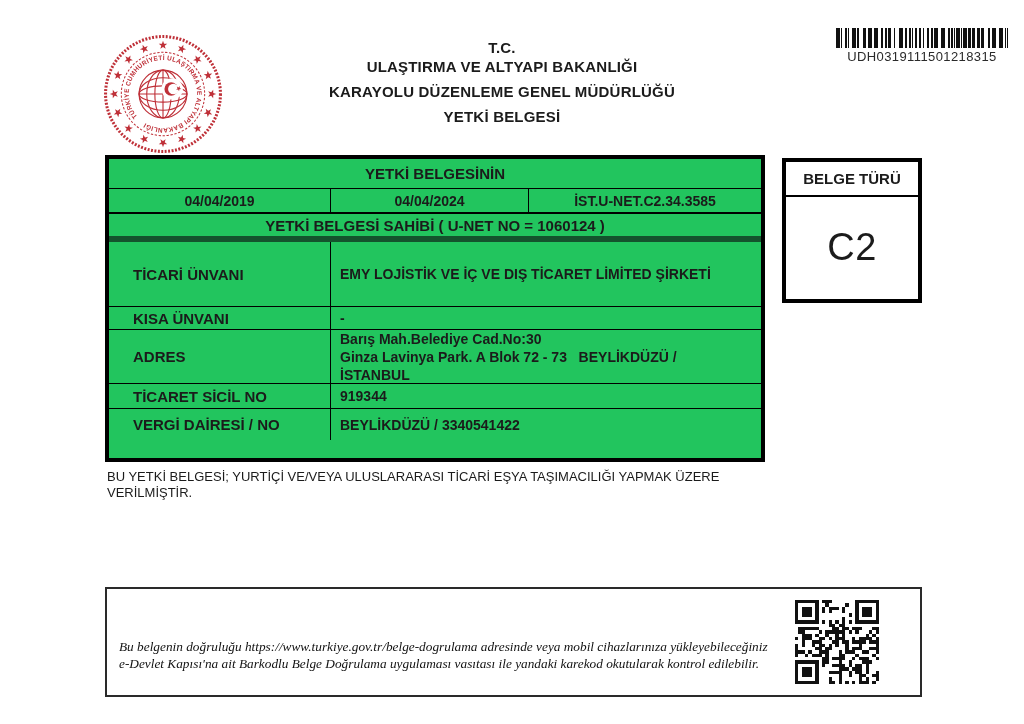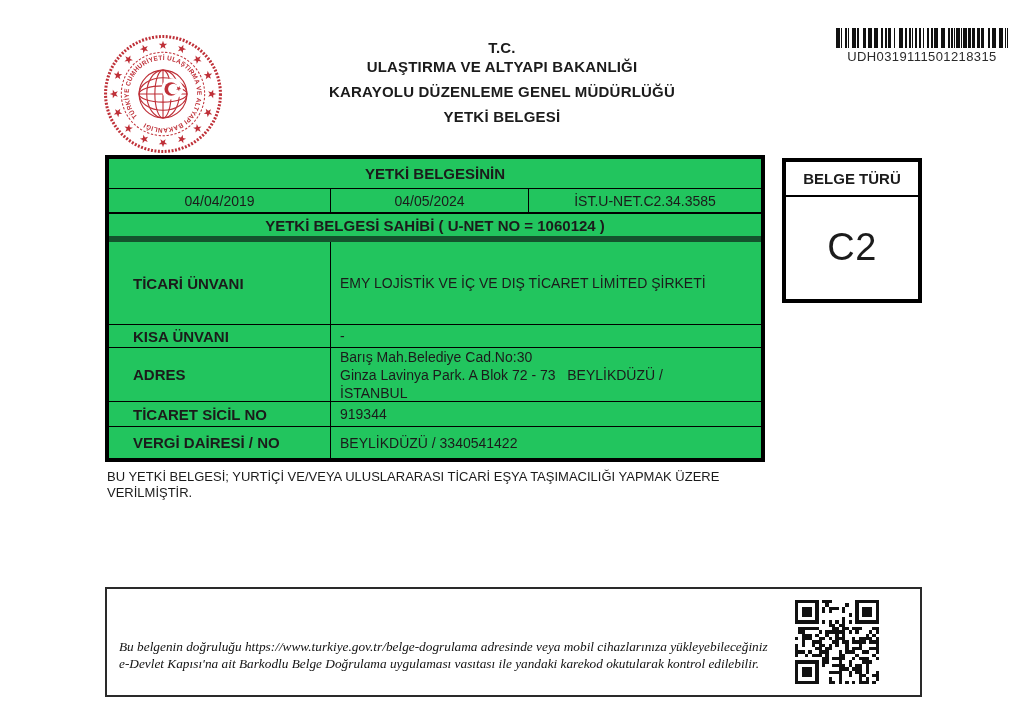--- a/index.html
+++ b/index.html
@@ -20,40 +20,40 @@
   .hl2{margin-bottom:8px;}
   .hl3{margin-bottom:8px;}
   
   .barcode-block{position:absolute;left:836px;top:28px;width:172px;text-align:center;}
   .barcode-svg{display:block;width:172px;height:20px;}
   .barcode-text{font-size:13px;letter-spacing:.4px;margin-top:1px;color:#2a2a2a;}
   
   .cert-table{position:absolute;left:105px;top:155px;width:660px;height:307px;
     border:4px solid #000;box-sizing:border-box;background:#22c55e;}
   .t-row{display:flex;box-sizing:border-box;}
-  .t-cell{box-sizing:border-box;}
+  .t-cell{box-sizing:border-box;font-weight:bold;}
   .row-title{height:29px;border-bottom:1px solid #000;display:flex;align-items:center;justify-content:center;
     font-weight:bold;font-size:15px;}
   .row-cols{height:23px;border-bottom:1px solid #000;}
   .row-vals{height:25px;border-bottom:2px solid #000;}
   .row-owner{height:22px;border-bottom:6px solid #14532d;display:flex;align-items:center;justify-content:center;
     font-weight:bold;font-size:15px;}
   .col-head{width:222px;border-right:1px solid #000;display:flex;align-items:center;justify-content:center;
     font-weight:bold;font-size:15px;}
   .col-head:last-child,.col-val:last-child{border-right:none;flex:1;}
   .col-val{width:222px;border-right:1px solid #000;display:flex;align-items:center;justify-content:center;
     font-size:14px;}
   .col-mid{width:198px;}
   .info-row{border-bottom:1px solid #000;}
   .info-row:last-child{border-bottom:none;}
   .info-label{width:222px;border-right:1px solid #000;display:flex;align-items:center;
     padding-left:24px;font-weight:bold;font-size:15px;box-sizing:border-box;}
   .info-value{flex:1;display:flex;align-items:center;padding-left:9px;padding-right:6px;
     font-size:14px;line-height:18px;box-sizing:border-box;white-space:pre-wrap;}
-  .h-ticari{height:83px;}
+  .h-ticari{height:65px;}
   .h-kisa{height:23px;}
   .h-adres{height:54px;}
   .h-sicil{height:25px;}
   .h-vergi{height:31px;}
   
   .belge-box{position:absolute;left:782px;top:158px;width:140px;height:145px;
     border:4px solid #000;box-sizing:border-box;background:#fff;}
   .belge-head{height:33px;border-bottom:2px solid #000;display:flex;align-items:center;justify-content:center;
     font-weight:bold;font-size:15px;}
   .belge-value{height:100px;display:flex;align-items:center;justify-content:center;
@@ -167,21 +167,21 @@
         <rect x="169" y="0" width="1" height="20" fill="#111"></rect>
         <rect x="171" y="0" width="1" height="20" fill="#111"></rect>
       </svg>
     <div class="barcode-text">UDH0319111501218315</div>
   </div>
 
   <div class="cert-table">
     <div class="row-title">YETKİ BELGESİNİN</div>
     <div class="t-row row-vals">
       <div class="t-cell col-val">04/04/2019</div>
-      <div class="t-cell col-val col-mid">04/05/2024</div>
+      <div class="t-cell col-val col-mid">04/04/2024</div>
       <div class="t-cell col-val">İST.U-NET.C2.34.3585</div>
     </div>
     <div class="row-owner">YETKİ BELGESİ SAHİBİ ( U-NET NO = 1060124 )</div>
 
     <div class="t-row info-row h-ticari">
       <div class="t-cell info-label">TİCARİ ÜNVANI</div>
       <div class="t-cell info-value">EMY LOJİSTİK VE İÇ VE DIŞ TİCARET LİMİTED ŞİRKETİ</div>
     </div>
     <div class="t-row info-row h-kisa">
       <div class="t-cell info-label">KISA ÜNVANI</div>

